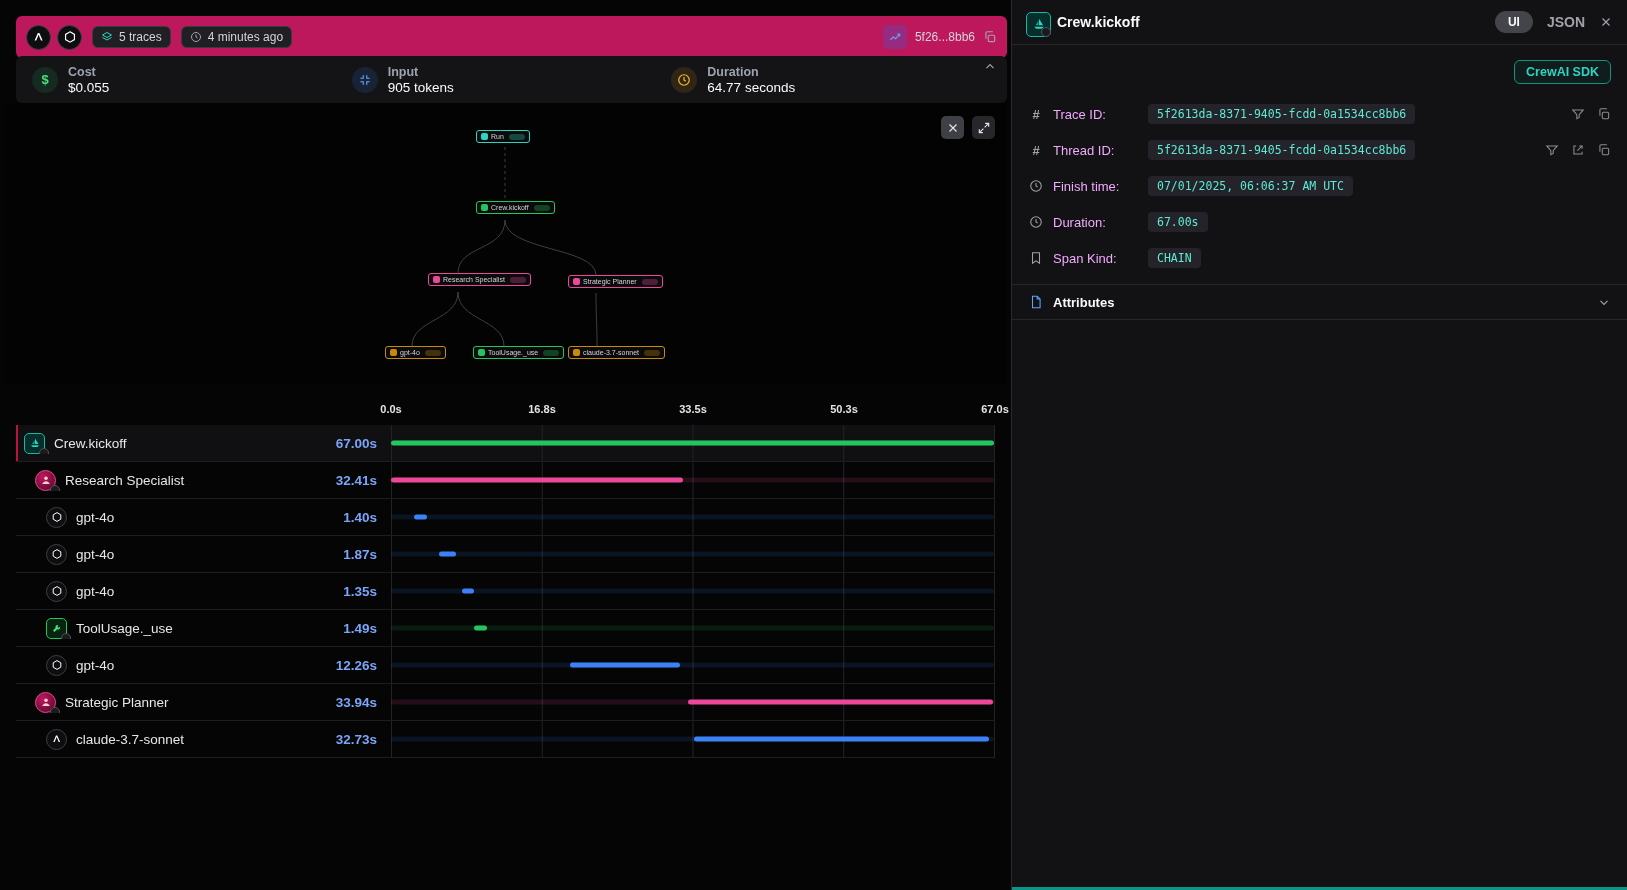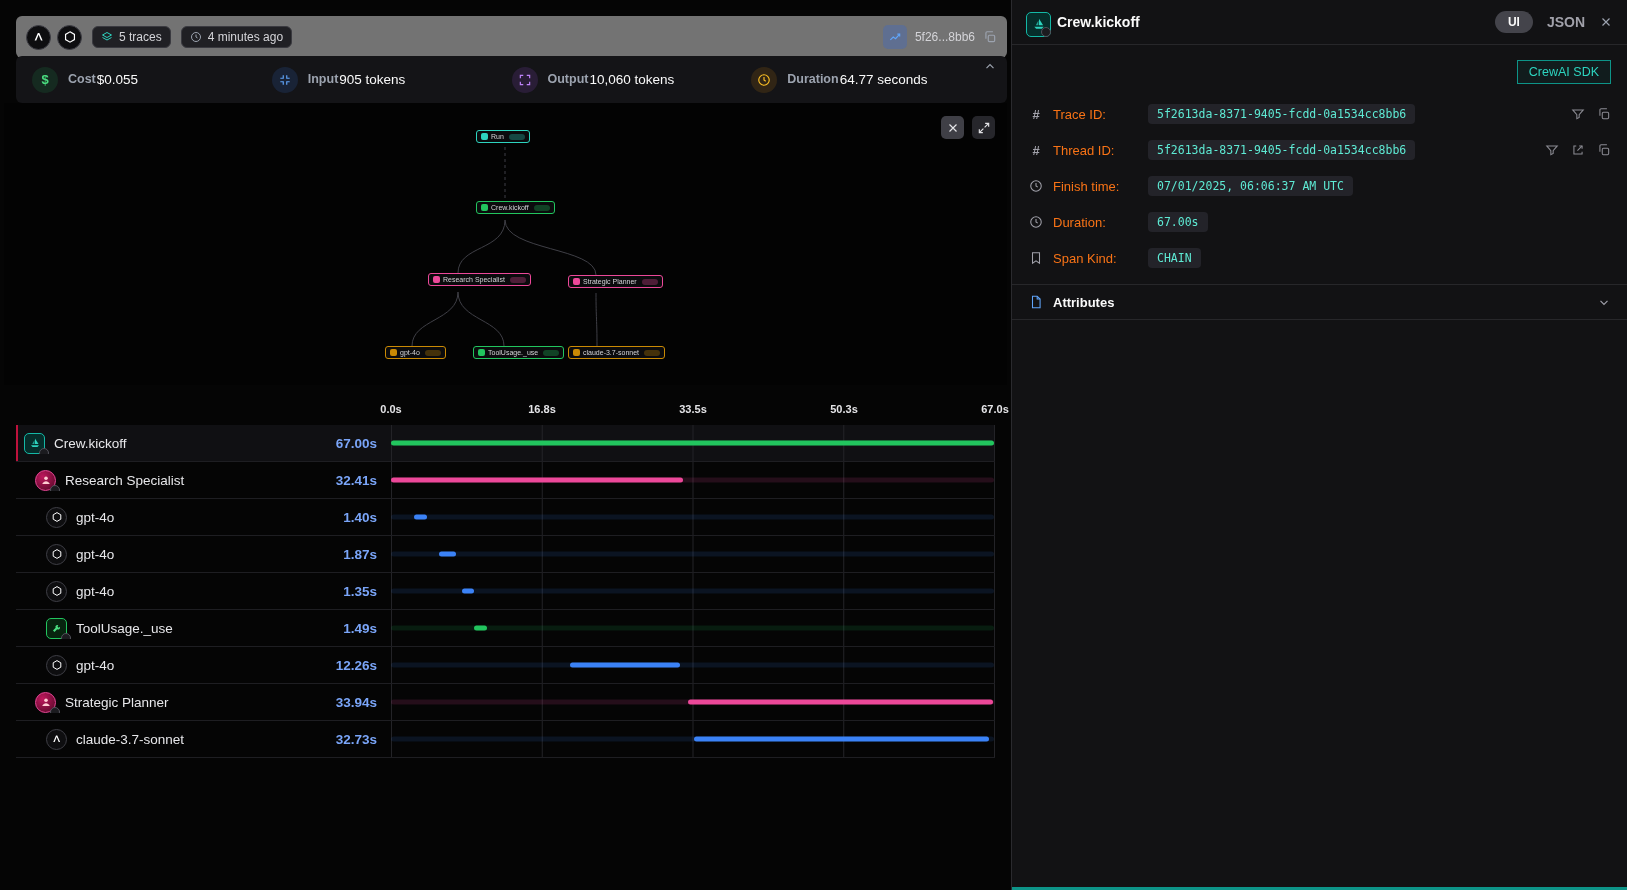--- a/index.html
+++ b/index.html
@@ -3,42 +3,42 @@
 <meta charset="utf-8">
 <style>
   * { margin:0; padding:0; box-sizing:border-box; }
   html,body { background:#000; }
   body { font-family:"Liberation Sans","DejaVu Sans",sans-serif; color:#e4e4e7; }
   .app { position:relative; width:1627px; height:890px; background:#050505; display:flex; overflow:hidden; }
 
   
   .main { position:relative; width:1011px; height:890px; background:#050505; }
 
-  .top-bar { position:absolute; left:16px; right:4px; top:16px; height:42px; background:#737373;
+  .top-bar { position:absolute; left:16px; right:4px; top:16px; height:42px; background:#be185d;
              border-radius:6px; display:flex; align-items:center; padding:0 10px; gap:10px; }
   .logo-circle { width:25px; height:25px; border-radius:50%; background:#0e0e10; border:1px solid #3f3f46;
                  display:flex; align-items:center; justify-content:center; flex:0 0 auto; }
   .logo-circle + .logo-circle { margin-left:-4px; }
   .chip { display:flex; align-items:center; gap:6px; border:1px solid #3a3a40; border-radius:6px;
           padding:3px 8px; font-size:12px; color:#d4d4d8; background:#202024; }
   .chip .cicon { color:#9ca3af; display:flex; }
   .top-right { margin-left:auto; display:flex; align-items:center; gap:8px; }
   .trend-btn { width:24px; height:24px; border-radius:5px; background:rgba(37,99,235,0.25);
                display:flex; align-items:center; justify-content:center; color:#60a5fa; cursor:pointer; }
   .trace-short { font-size:12px; color:#d4d4d8; }
   .icon-sm { width:14px; height:14px; display:block; }
   .icon-xs { width:12px; height:12px; display:block; }
   .gray-icon { color:#9ca3af; display:flex; cursor:pointer; }
 
   .stats-bar { position:absolute; left:16px; right:4px; top:56px; height:47px; background:#141417;
                border-radius:6px; display:flex; align-items:center; padding:0 16px; }
   .stat { flex:1; display:flex; align-items:center; gap:10px; }
   .stat-icon { width:26px; height:26px; border-radius:50%; display:flex; align-items:center;
                justify-content:center; font-weight:700; font-size:13px; }
-  .stat-col { display:flex; flex-direction:row; gap:1px; }
+  .stat-col { display:flex; flex-direction:column; gap:1px; }
   .stat-label { font-size:12.5px; color:#9ca3af; font-weight:600; }
   .stat-value { font-size:13.5px; color:#fafafa; font-weight:400; }
   .stats-chevron { position:absolute; right:10px; top:4px; color:#9ca3af; cursor:pointer; }
 
   
   .graph-area { position:absolute; left:4px; right:4px; top:103px; height:282px; background:#030303; overflow:hidden; }
   .graph-edges { position:absolute; inset:0; }
   .gnode { position:absolute; display:flex; align-items:center; gap:3px; padding:2px 4px;
            background:#0b0b0d; border:1px solid #555; border-radius:3px; font-size:7px;
            color:#d4d4d8; white-space:nowrap; cursor:pointer; }
@@ -81,24 +81,24 @@
   .sidebar { position:relative; flex:1; height:890px; background:#121214; border-left:1px solid #2a2a2e; }
   .sb-header { height:44px; display:flex; align-items:center; gap:10px; padding:0 14px; }
   .sb-title { font-size:14px; font-weight:700; color:#fafafa; }
   .sb-right { margin-left:auto; display:flex; align-items:center; gap:14px; }
   .pill-btn { background:#44444b; color:#fafafa; font-size:12px; font-weight:600;
               padding:4px 13px; border-radius:12px; cursor:pointer; }
   .txt-btn { color:#a1a1aa; font-size:14px; font-weight:600; cursor:pointer; }
   .sb-divider { height:1px; background:#27272a; }
   .sdk-row { display:flex; justify-content:flex-end; padding:15px 16px 12px; }
   .sdk-badge { border:1px solid #0d9488; color:#2dd4bf; background:rgba(13,148,136,0.08);
-               border-radius:0; padding:4px 11px; font-size:12.5px; font-weight:400; cursor:pointer; }
+               border-radius:6px; padding:4px 11px; font-size:12.5px; font-weight:700; cursor:pointer; }
   .field-row { display:flex; align-items:center; height:36px; padding:0 16px; gap:9px; }
   .f-icon { width:16px; color:#a1a1aa; display:flex; justify-content:center; font-size:13px; font-weight:700; }
-  .f-label { font-size:13px; color:#f97316; width:86px; flex:0 0 auto; }
+  .f-label { font-size:13px; color:#f0abfc; width:86px; flex:0 0 auto; }
   .f-value { font-family:"DejaVu Sans Mono",monospace; font-size:11.5px; color:#5eead4;
              background:#232329; padding:3px 9px; border-radius:4px; white-space:nowrap; }
   .f-actions { margin-left:auto; display:flex; gap:12px; color:#8b8b93; }
   .f-actions .act { cursor:pointer; display:flex; }
   .attr-row { display:flex; align-items:center; gap:9px; height:32px; padding:17px 16px;
               border-top:1px solid #27272a; border-bottom:1px solid #27272a; margin-top:8px; cursor:pointer; }
   .attr-label { font-size:13px; font-weight:700; color:#fafafa; }
   .attr-chevron { margin-left:auto; color:#a1a1aa; }
   .sb-bottom-accent { position:absolute; left:0; right:0; bottom:0; height:3px; background:#0d9488; }
 
@@ -173,34 +173,20 @@
               <path d="M9 20v-5H4"></path>
               <path d="M15 20v-5h5"></path>
             </svg>
         </div>
         <div class="stat-col">
           <span class="stat-label">Input</span>
           <span class="stat-value">905 tokens</span>
         </div>
       </div>
       <div class="stat">
-        <div class="stat-icon" style="background:rgba(168,85,247,0.14);color:#c084fc;">
-          <svg class="icon-sm" viewBox="0 0 24 24" fill="none" stroke="currentColor" stroke-width="2">
-              <path d="M9 4H4v5"></path>
-              <path d="M15 4h5v5"></path>
-              <path d="M9 20H4v-5"></path>
-              <path d="M15 20h5v-5"></path>
-            </svg>
-        </div>
-        <div class="stat-col">
-          <span class="stat-label">Output</span>
-          <span class="stat-value">10,060 tokens</span>
-        </div>
-      </div>
-      <div class="stat">
         <div class="stat-icon" style="background:rgba(245,158,11,0.13);color:#fbbf24;">
           <svg class="icon-sm" viewBox="0 0 24 24" fill="none" stroke="currentColor" stroke-width="2">
               <circle cx="12" cy="12" r="9"></circle>
               <path d="M12 7v5l3 2"></path>
             </svg>
         </div>
         <div class="stat-col">
           <span class="stat-label">Duration</span>
           <span class="stat-value">64.77 seconds</span>
         </div>

